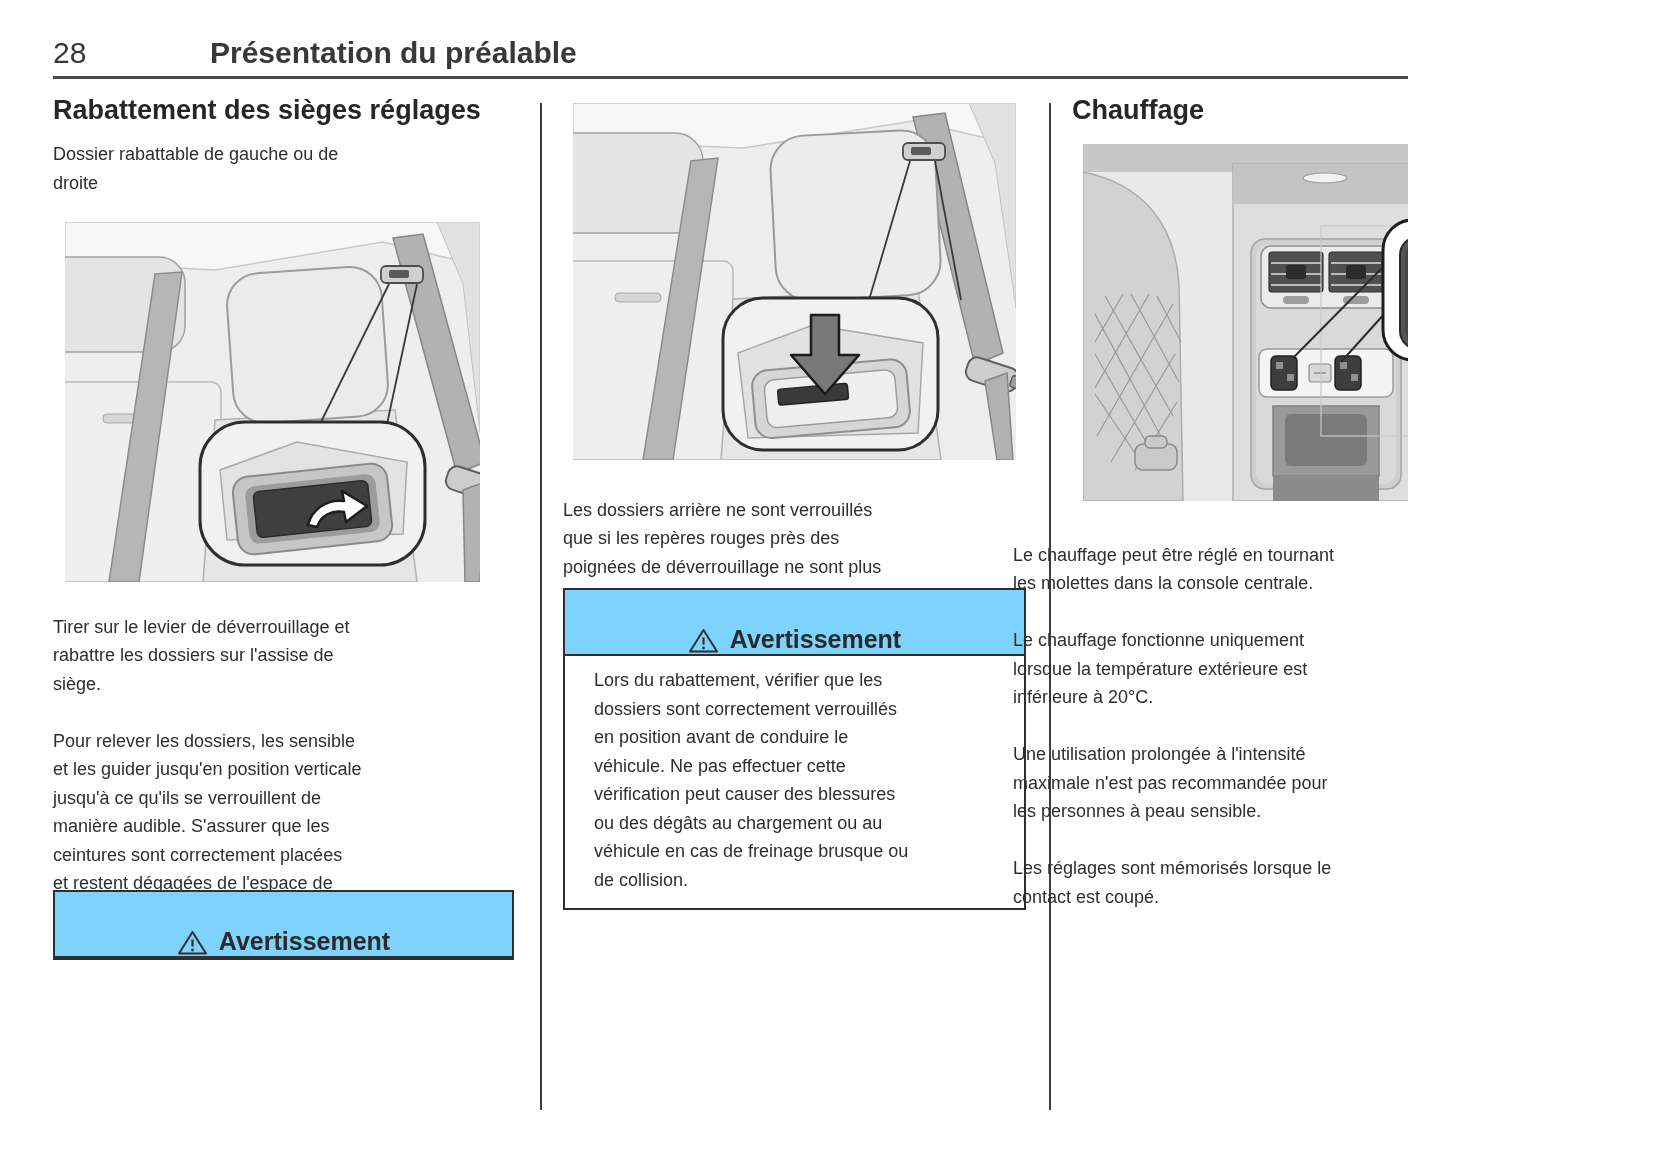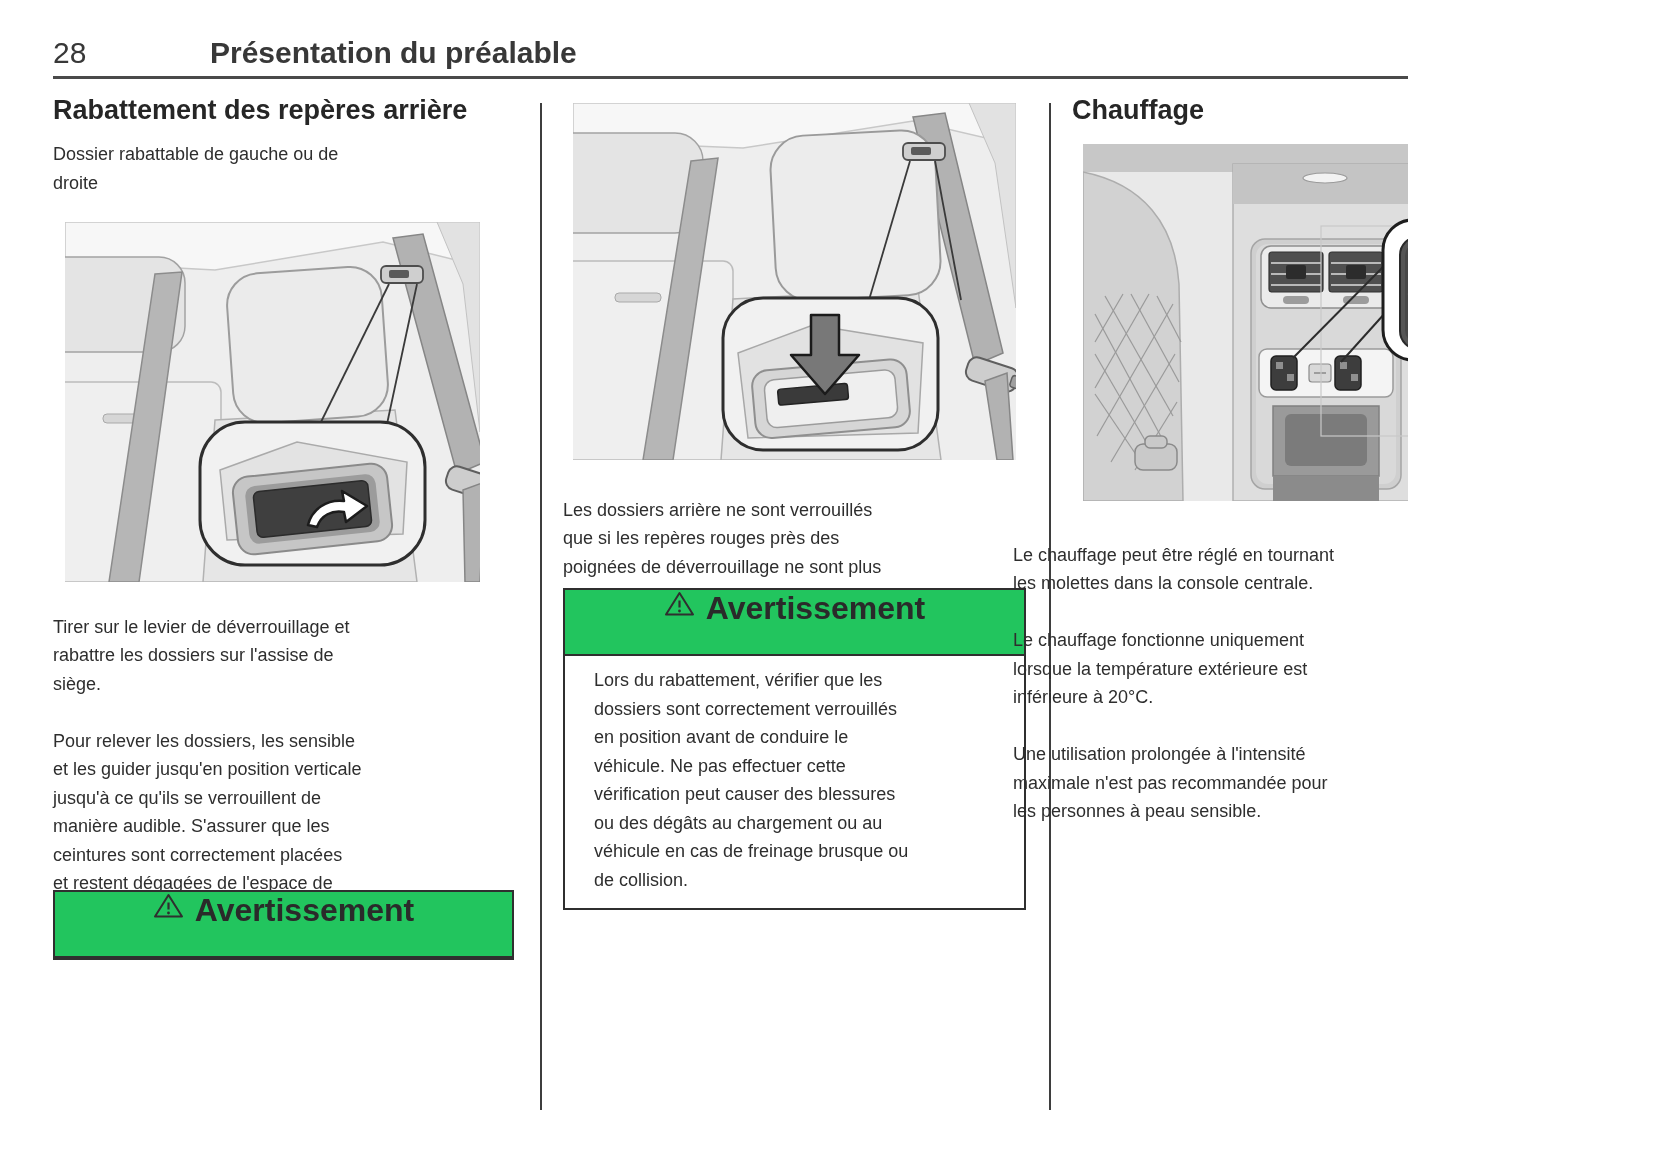--- a/index.html
+++ b/index.html
@@ -10,41 +10,41 @@
   .abs { position:absolute; box-sizing:border-box; }
   .pagenum { font-size:30px; font-weight:400; color:#383838; }
   .pagetitle { font-size:30px; font-weight:700; color:#383838; }
   .rule { background:#4a4a4a; }
   .vdivider { background:#3e3e3e; }
   h2.sect { margin:0; font-size:27px; font-weight:700; color:#262626; line-height:32px; }
   .body-text { font-size:18px; line-height:28.5px; white-space:pre-line; color:#2e2e2e; }
   .body-text p { margin:0; }
   .warnbox { border:2px solid #2f2f2f; background:#fff; }
   .warnhead {
-    background:#22c55e; border-bottom:2px solid #2f2f2f; height:64px;
-    display:flex; align-items:flex-start; justify-content:center; gap:11px;
-    font-size:32px; font-weight:700; color:#2a2a2a;
+    background:#7dd3fc; border-bottom:2px solid #2f2f2f; height:64px;
+    display:flex; align-items:flex-end; justify-content:center; gap:11px;
+    font-size:25px; font-weight:700; color:#2a2a2a;
   }
   .warnbody { padding:10px 13px 14px 29px; }
   .illus { display:block; }
   svg text { font-family:"Liberation Sans", sans-serif; }
 </style>
 </head>
 <body>
 
 <div class="page">
 
   <div class="abs pagenum" style="left:53px; top:36px;">28</div>
   <div class="abs pagetitle" style="left:210px; top:36px;">Présentation du préalable</div>
   <div class="abs rule" style="left:53px; top:76px; width:1482px; height:3px;"></div>
 
   <div class="abs vdivider" style="left:540px; top:103px; width:2px; height:1007px;"></div>
   <div class="abs vdivider" style="left:1049px; top:103px; width:2px; height:1007px;"></div>
 
-  <h2 class="abs sect" style="left:53px; top:94px;">Rabattement des repères arrière</h2>
+  <h2 class="abs sect" style="left:53px; top:94px;">Rabattement des sièges réglages</h2>
 
   <div class="abs body-text" style="left:53px; top:140px; width:440px;">Dossier rabattable de gauche ou de
 droite</div>
 
   <svg class="abs illus" style="left:65px; top:222px;" width="415" height="360" viewBox="0 0 415 360">
     <rect x="0" y="0" width="415" height="360" fill="#eeeeee"></rect>
     <path d="M0,0 H415 V44 L318,20 L150,48 L0,40 Z" fill="#f7f7f7" stroke="#c8c8c8" stroke-width="1.5"></path>
     <path d="M372,0 H415 V210 L398,62 Z" fill="#e2e2e2" stroke="#c2c2c2" stroke-width="1"></path>
 
     <rect x="-45" y="35" width="165" height="95" rx="26" fill="#e4e4e4" stroke="#a2a2a2" stroke-width="1.5"></rect>
@@ -269,15 +269,17 @@
 
   <div class="abs body-text" style="left:1013px; top:512px; width:465px;">
     <p>Le chauffage peut être réglé en tournant
 les molettes dans la console centrale.</p>
     <p>Le chauffage fonctionne uniquement
 lorsque la température extérieure est
 inférieure à 20°C.</p>
     <p>Une utilisation prolongée à l'intensité
 maximale n'est pas recommandée pour
 les personnes à peau sensible.</p>
+    <p>Les réglages sont mémorisés lorsque le
+contact est coupé.</p>
   </div>
 
 </div>
 
 </body></html>

